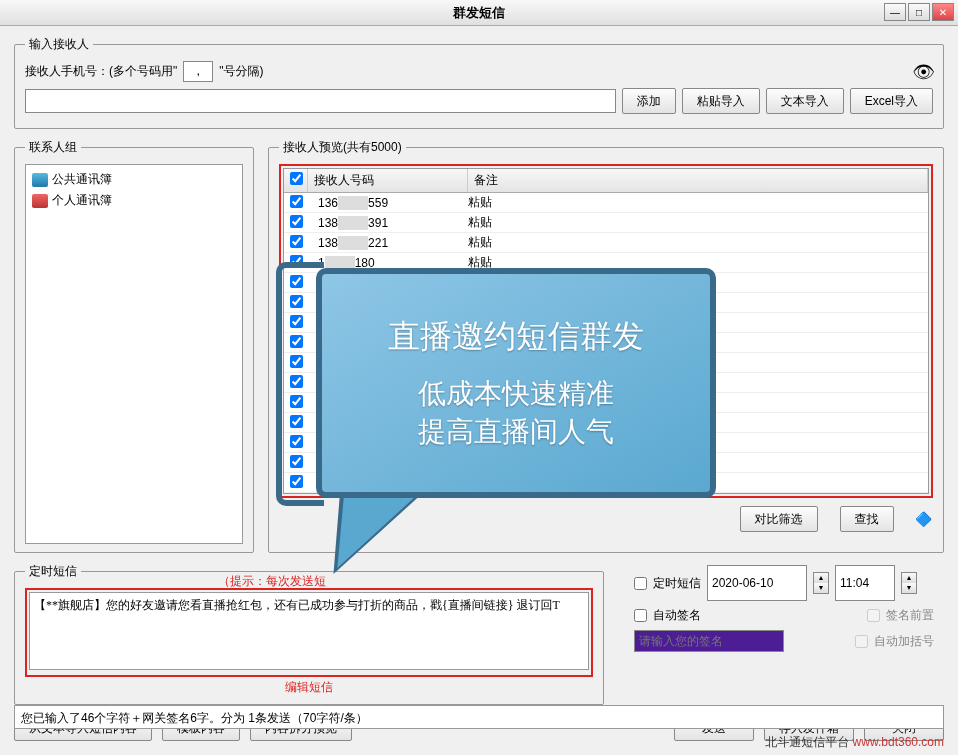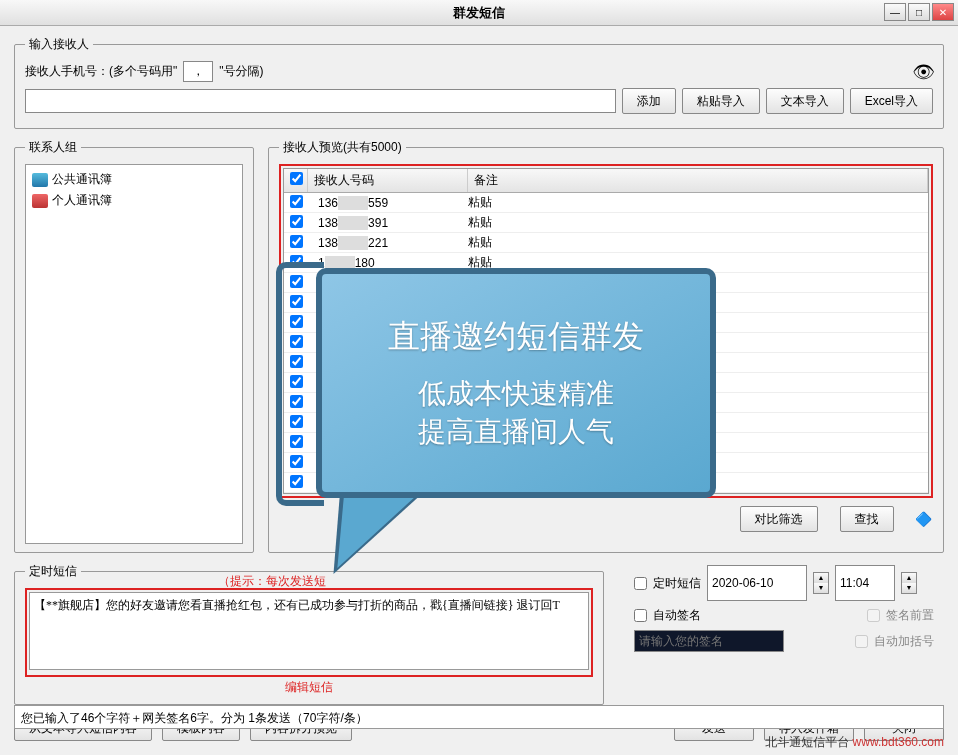--- a/index.html
+++ b/index.html
@@ -56,21 +56,21 @@
 .msg-content .hint { color: #d22; position: absolute; left: 203px; top: -7px; }
 .msg-box { border: 2px solid #d22; padding: 2px; }
 .textarea { width: 100%; height: 78px; border: 1px solid #999; padding: 4px; background: #fff; resize: none; font-family: SimSun; }
 .edit-label { color: #d22; text-align: center; margin-top: 2px; }
 
 .right-opts { position: absolute; right: 24px; top: 565px; width: 300px; }
 .opt-row { display: flex; align-items: center; gap: 6px; margin-bottom: 6px; }
 .date-in, .time-in { border: 1px solid #888; background: #fff; padding: 2px 4px; height: 36px; }
 .date-in { width: 100px; }
 .time-in { width: 60px; }
-.sig-in { border: 1px solid #888; background: #0f172a; padding: 2px 4px; height: 22px; width: 150px; color: #888; }
+.sig-in { border: 1px solid #888; background: #4c1d95; padding: 2px 4px; height: 22px; width: 150px; color: #888; }
 .gray-label { color: #888; }
 .spinner { display: inline-flex; flex-direction: column; border: 1px solid #888; }
 .spinner div { width: 14px; height: 10px; background: linear-gradient(#fafafa,#ddd); font-size: 7px; text-align: center; line-height: 9px; cursor: pointer; }
 
 .bottom-row { display: flex; gap: 10px; margin-top: 10px; }
 .bottom-row .spacer { flex: 1; }
 
 .status { position: absolute; left: 14px; bottom: 26px; right: 14px; border: 1px solid #999; background: #fff; padding: 4px 6px; height: 24px; }
 
 .footer { position: absolute; bottom: 4px; right: 14px; font-size: 12px; color: #333; }

